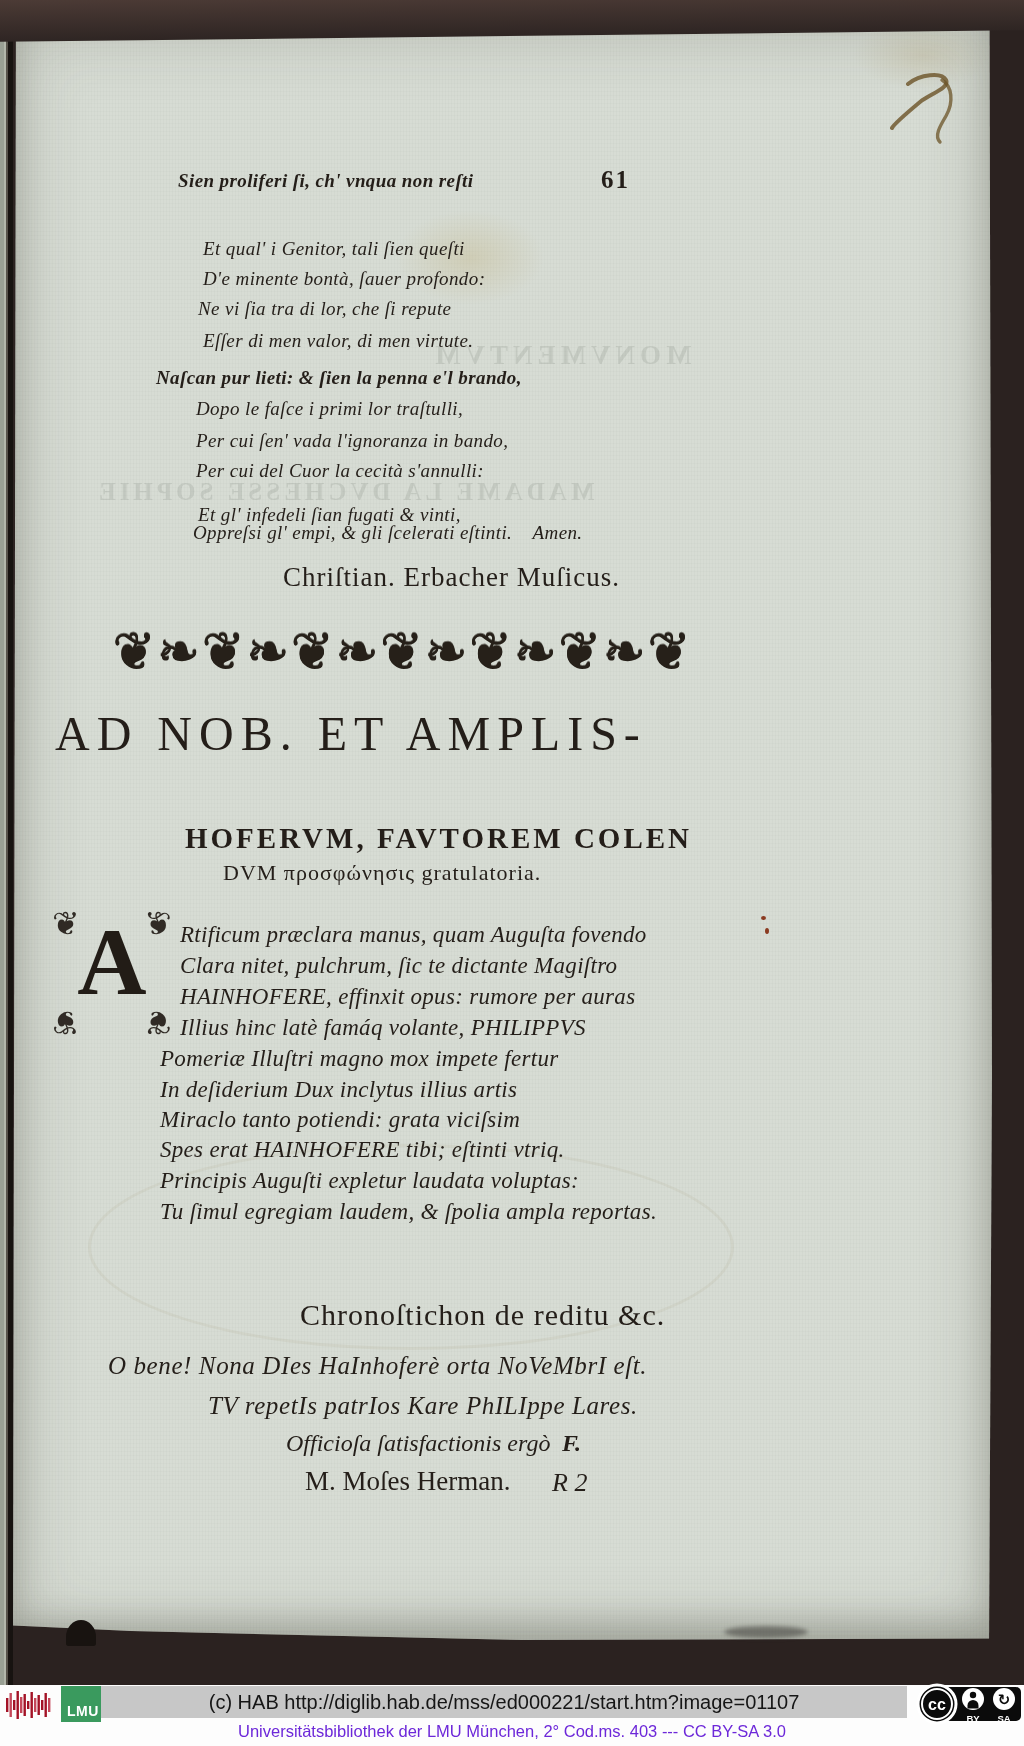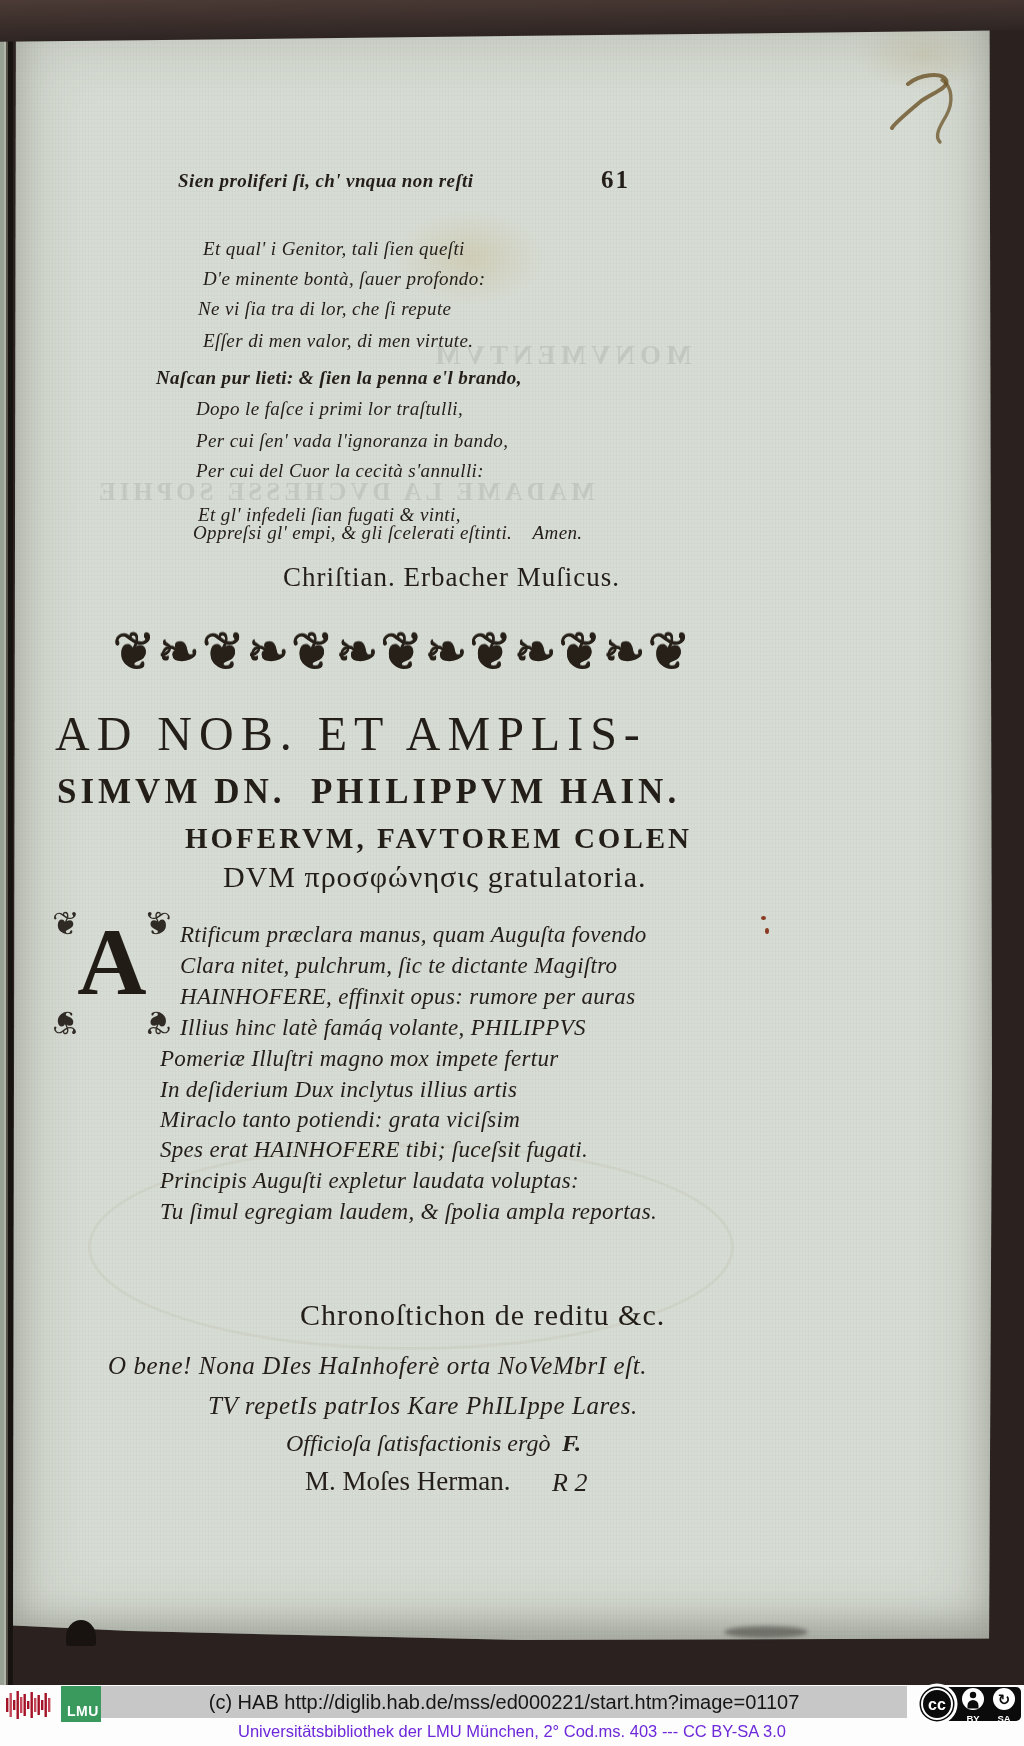--- a/index.html
+++ b/index.html
@@ -23,21 +23,21 @@
   .edge-smudge{position:absolute;left:724px;top:1626px;width:84px;height:12px;z-index:6;
         background:rgba(52,50,46,.5);filter:blur(2px);border-radius:50%;}
   
   .line{position:absolute;white-space:pre;color:#241e19;}
   .ital{font-style:italic;font-size:19px;letter-spacing:.4px;}
   .pagenum{font-size:25px;font-weight:bold;letter-spacing:2px;}
   .sig{font-size:27px;letter-spacing:1px;}
   .h1{font-size:48px;letter-spacing:7px;font-weight:normal;}
   .h2{font-size:35px;letter-spacing:4px;font-weight:bold;}
   .h3{font-size:29px;letter-spacing:3px;font-weight:bold;}
-  .h4{font-size:30px;letter-spacing:1px;}
+  .h4{font-size:22px;letter-spacing:1px;}
   .poem{font-style:italic;font-size:23px;letter-spacing:.3px;}
   .chronotitle{font-size:30px;letter-spacing:1px;}
   .chrono{font-size:25px;font-style:italic;letter-spacing:.6px;}
   .small-i{font-size:24px;font-style:italic;}
   .author{font-size:27px;}
   .catch{font-size:26px;font-style:italic;}
   .band{position:absolute;left:42px;top:588px;width:694px;height:84px;color:#262019;
         font-size:52px;line-height:80px;letter-spacing:1px;text-align:center;
         text-shadow:0 1px 0 #262019, 0 -1px 0 rgba(38,32,25,.55);}
   .dropcap{position:absolute;left:43px;top:888px;width:112px;height:124px;color:#221c16;}
@@ -101,40 +101,39 @@
       <div class="line ital" style="left:183px;top:406px;">Per cui ſen' vada l'ignoranza in bando,</div>
       <div class="line ital" style="left:183px;top:436px;">Per cui del Cuor la cecità s'annulli:</div>
       <div class="line ital" style="left:185px;top:468px;margin-top:12px;">Et gl' infedeli ſian fugati &amp; vinti,</div>
       <div class="line ital" style="left:180px;top:498px;">Oppreſsi gl' empi, &amp; gli ſcelerati eſtinti.    Amen.</div>
 
       <div class="line sig" style="left:270px;top:538px;">Chriſtian. Erbacher Muſicus.</div>
 
       <div class="band">❦❧❦❧❦❧❦❧❦❧❦❧❦</div>
 
       <div class="line h1" style="left:42px;top:682px;">AD NOB. ET AMPLIS-</div>
-      <div class="line h2" style="left:44px;top:748px;">SIMVM DN.  PHILIPPVM HAIN.</div>
       <div class="line h3" style="left:172px;top:798px;">HOFERVM, FAVTOREM COLEN</div>
       <div class="line h4" style="left:210px;top:836px;">DVM προσφώνησις gratulatoria.</div>
 
       <div class="dropcap">
         <span class="fl tl">❦</span>
         <span class="fl tr">❦</span>
         <span class="fl bl">❦</span>
         <span class="fl br">❦</span>
         <span class="big">A</span>
       </div>
 
       <div class="line poem" style="left:167px;top:898px;">Rtificum præclara manus, quam Auguſta fovendo</div>
       <div class="line poem" style="left:167px;top:929px;">Clara nitet, pulchrum, ſic te dictante Magiſtro</div>
       <div class="line poem" style="left:167px;top:960px;">HAINHOFERE, effinxit opus: rumore per auras</div>
       <div class="line poem" style="left:167px;top:991px;">Illius hinc latè famáq volante, PHILIPPVS</div>
       <div class="line poem" style="left:147px;top:1022px;">Pomeriæ Illuſtri magno mox impete fertur</div>
       <div class="line poem" style="left:147px;top:1053px;">In deſiderium Dux inclytus illius artis</div>
       <div class="line poem" style="left:147px;top:1083px;">Miraclo tanto potiendi: grata viciſsim</div>
-      <div class="line poem" style="left:147px;top:1113px;">Spes erat HAINHOFERE tibi; ſuceſsit fugati.</div>
+      <div class="line poem" style="left:147px;top:1113px;">Spes erat HAINHOFERE tibi; eſtinti vtriq.</div>
       <div class="line poem" style="left:147px;top:1144px;">Principis Auguſti expletur laudata voluptas:</div>
       <div class="line poem" style="left:147px;top:1175px;">Tu ſimul egregiam laudem, &amp; ſpolia ampla reportas.</div>
 
       <div class="speck" style="left:748px;top:892px;width:5px;height:4px;"></div>
       <div class="speck" style="left:752px;top:904px;width:4px;height:6px;"></div>
 
       <div class="line chronotitle" style="left:287px;top:1274px;">Chronoſtichon de reditu &amp;c.</div>
       <div class="line chrono" style="left:95px;top:1328px;">O bene! Nona DIes HaInhoferè orta NoVeMbrI eſt.</div>
       <div class="line chrono" style="left:195px;top:1368px;">TV repetIs patrIos Kare PhILIppe Lares.</div>
       <div class="line small-i" style="left:273px;top:1406px;">Officioſa ſatisfactionis ergò</div>

